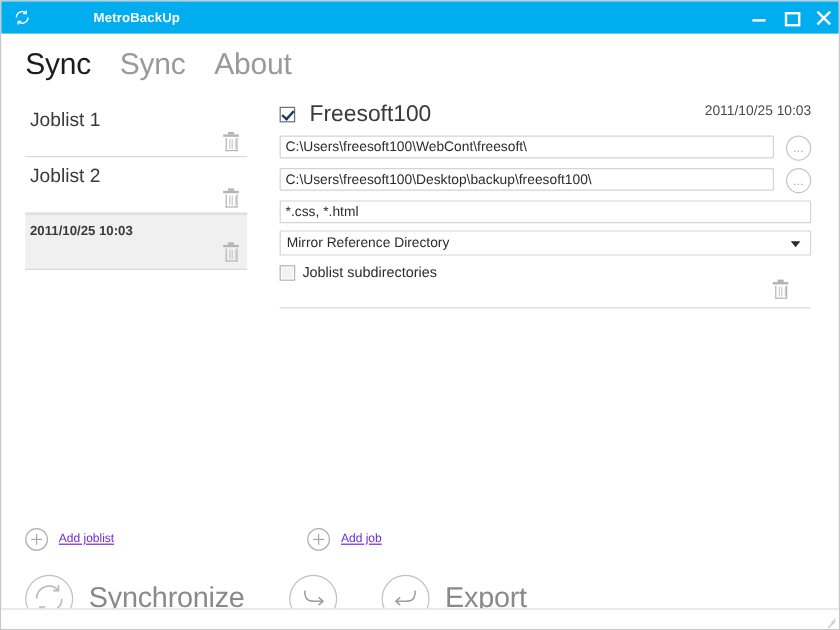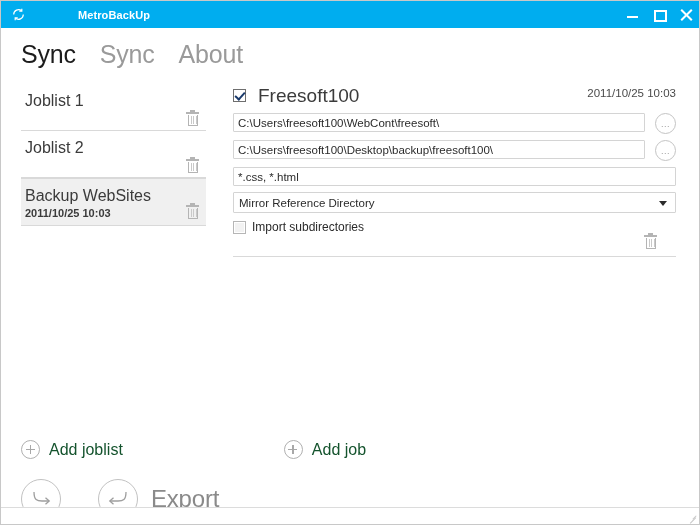--- a/index.html
+++ b/index.html
@@ -356,22 +356,23 @@
     flex: none;
   }
   .plus::before, .plus::after {
     content: "";
     position: absolute;
     background: #a8a8a8;
   }
   .plus::before { left: 3.5px; top: 7.5px; width: 9px; height: 1.4px; }
   .plus::after  { top: 3.5px; left: 7.5px; height: 9px; width: 1.4px; }
   .add-label {
-    font-size: 16px;
-    color: #14532d;
+    font-size: 10px;
+    color: #6d28d9;
+    text-decoration: underline;
   }
 
   
   .actionbar {
     display: flex;
     align-items: center;
     padding-left: 20px;
     margin-top: 20px;
     gap: 37px;
   }
@@ -478,21 +479,20 @@
             <span class="lid"></span>
           <span class="can">
               <span></span>
               <span></span>
               <span></span>
             </span>
         </span>
       </div>
 
       <div class="joblist-item selected">
-        <div class="joblist-name">Backup WebSites</div>
         <div class="joblist-date">2011/10/25 10:03</div>
         <span class="trash">
           <span class="handle"></span>
             <span class="lid"></span>
           <span class="can">
               <span></span>
               <span></span>
               <span></span>
             </span>
         </span>
@@ -523,21 +523,21 @@
           <input class="txt full" type="text" value="*.css, *.html" style="">
         </div>
 
         <div class="select-wrap">
           <input class="txt" type="text" readonly="" value="Mirror Reference Directory" style="">
           <span class="caret"></span>
         </div>
 
         <div class="sub-row">
           <span class="cb empty"></span>
-          <span class="sub-label">Import subdirectories</span>
+          <span class="sub-label">Joblist subdirectories</span>
         </div>
 
         <span class="trash">
           <span class="handle"></span>
             <span class="lid"></span>
           <span class="can">
               <span></span>
               <span></span>
               <span></span>
             </span>
@@ -553,20 +553,31 @@
       <span class="add-label">Add joblist</span>
     </div>
     <div class="add-btn job-add">
       <span class="plus"></span>
       <span class="add-label">Add job</span>
     </div>
   </div>
 
   <div class="actionbar">
 
+    <div class="action">
+      <span class="action-icon">
+        <svg width="38" height="38" viewBox="0 0 38 38">
+          <path d="M8.5 19a10.5 10.5 0 0 1 17.6-7.7" fill="none" stroke="#b9b9b9" stroke-width="1.3"></path>
+          <path d="M29.5 19a10.5 10.5 0 0 1-17.6 7.7" fill="none" stroke="#b9b9b9" stroke-width="1.3"></path>
+          <path d="M26.8 7.6 L26.8 12.2 L22.2 12.2" fill="none" stroke="#b9b9b9" stroke-width="1.3"></path>
+          <path d="M11.2 30.4 L11.2 25.8 L15.8 25.8" fill="none" stroke="#b9b9b9" stroke-width="1.3"></path>
+        </svg>
+      </span>
+      <span class="action-label">Synchronize</span>
+    </div>
 
     <div class="action">
       <span class="action-icon">
         <svg width="38" height="38" viewBox="0 0 38 38">
           <path d="M12 12 C12 20, 15 21, 20 21 L27 21" fill="none" stroke="#9e9e9e" stroke-width="1.3"></path>
           <path d="M23.5 17.8 L27.2 21 L23.5 24.2" fill="none" stroke="#9e9e9e" stroke-width="1.3" stroke-linejoin="miter"></path>
         </svg>
       </span>
     </div>
 

